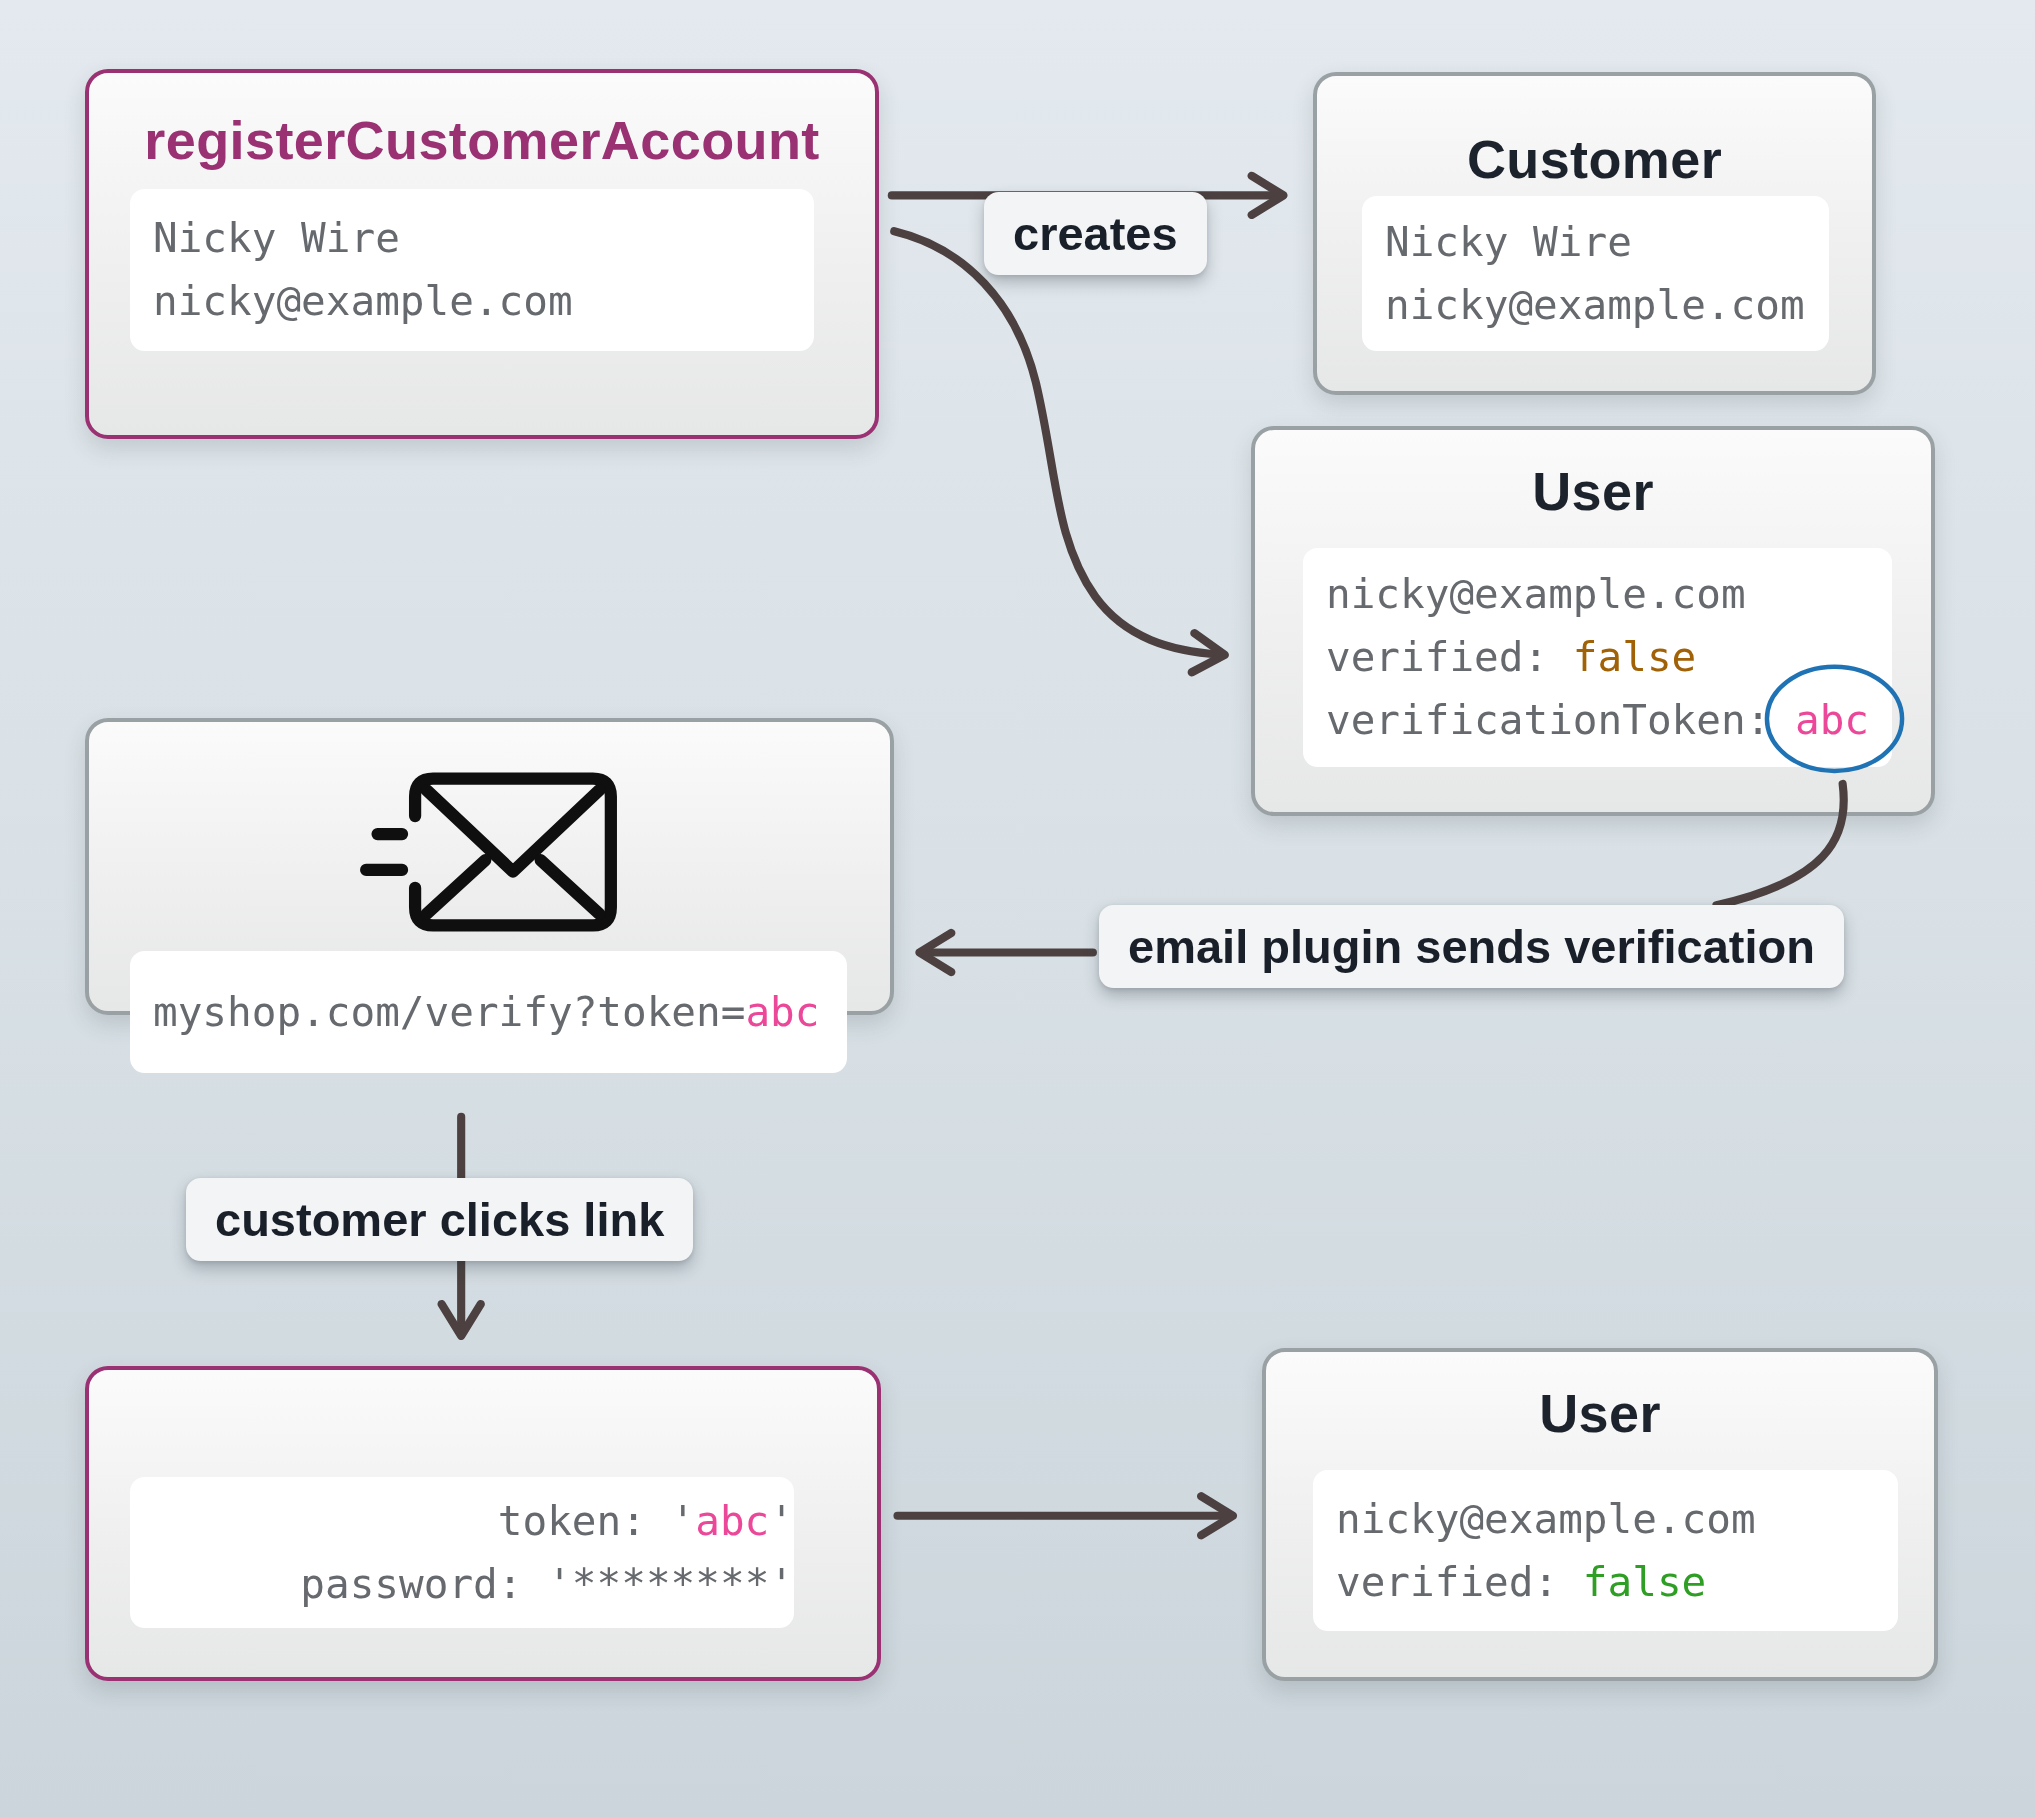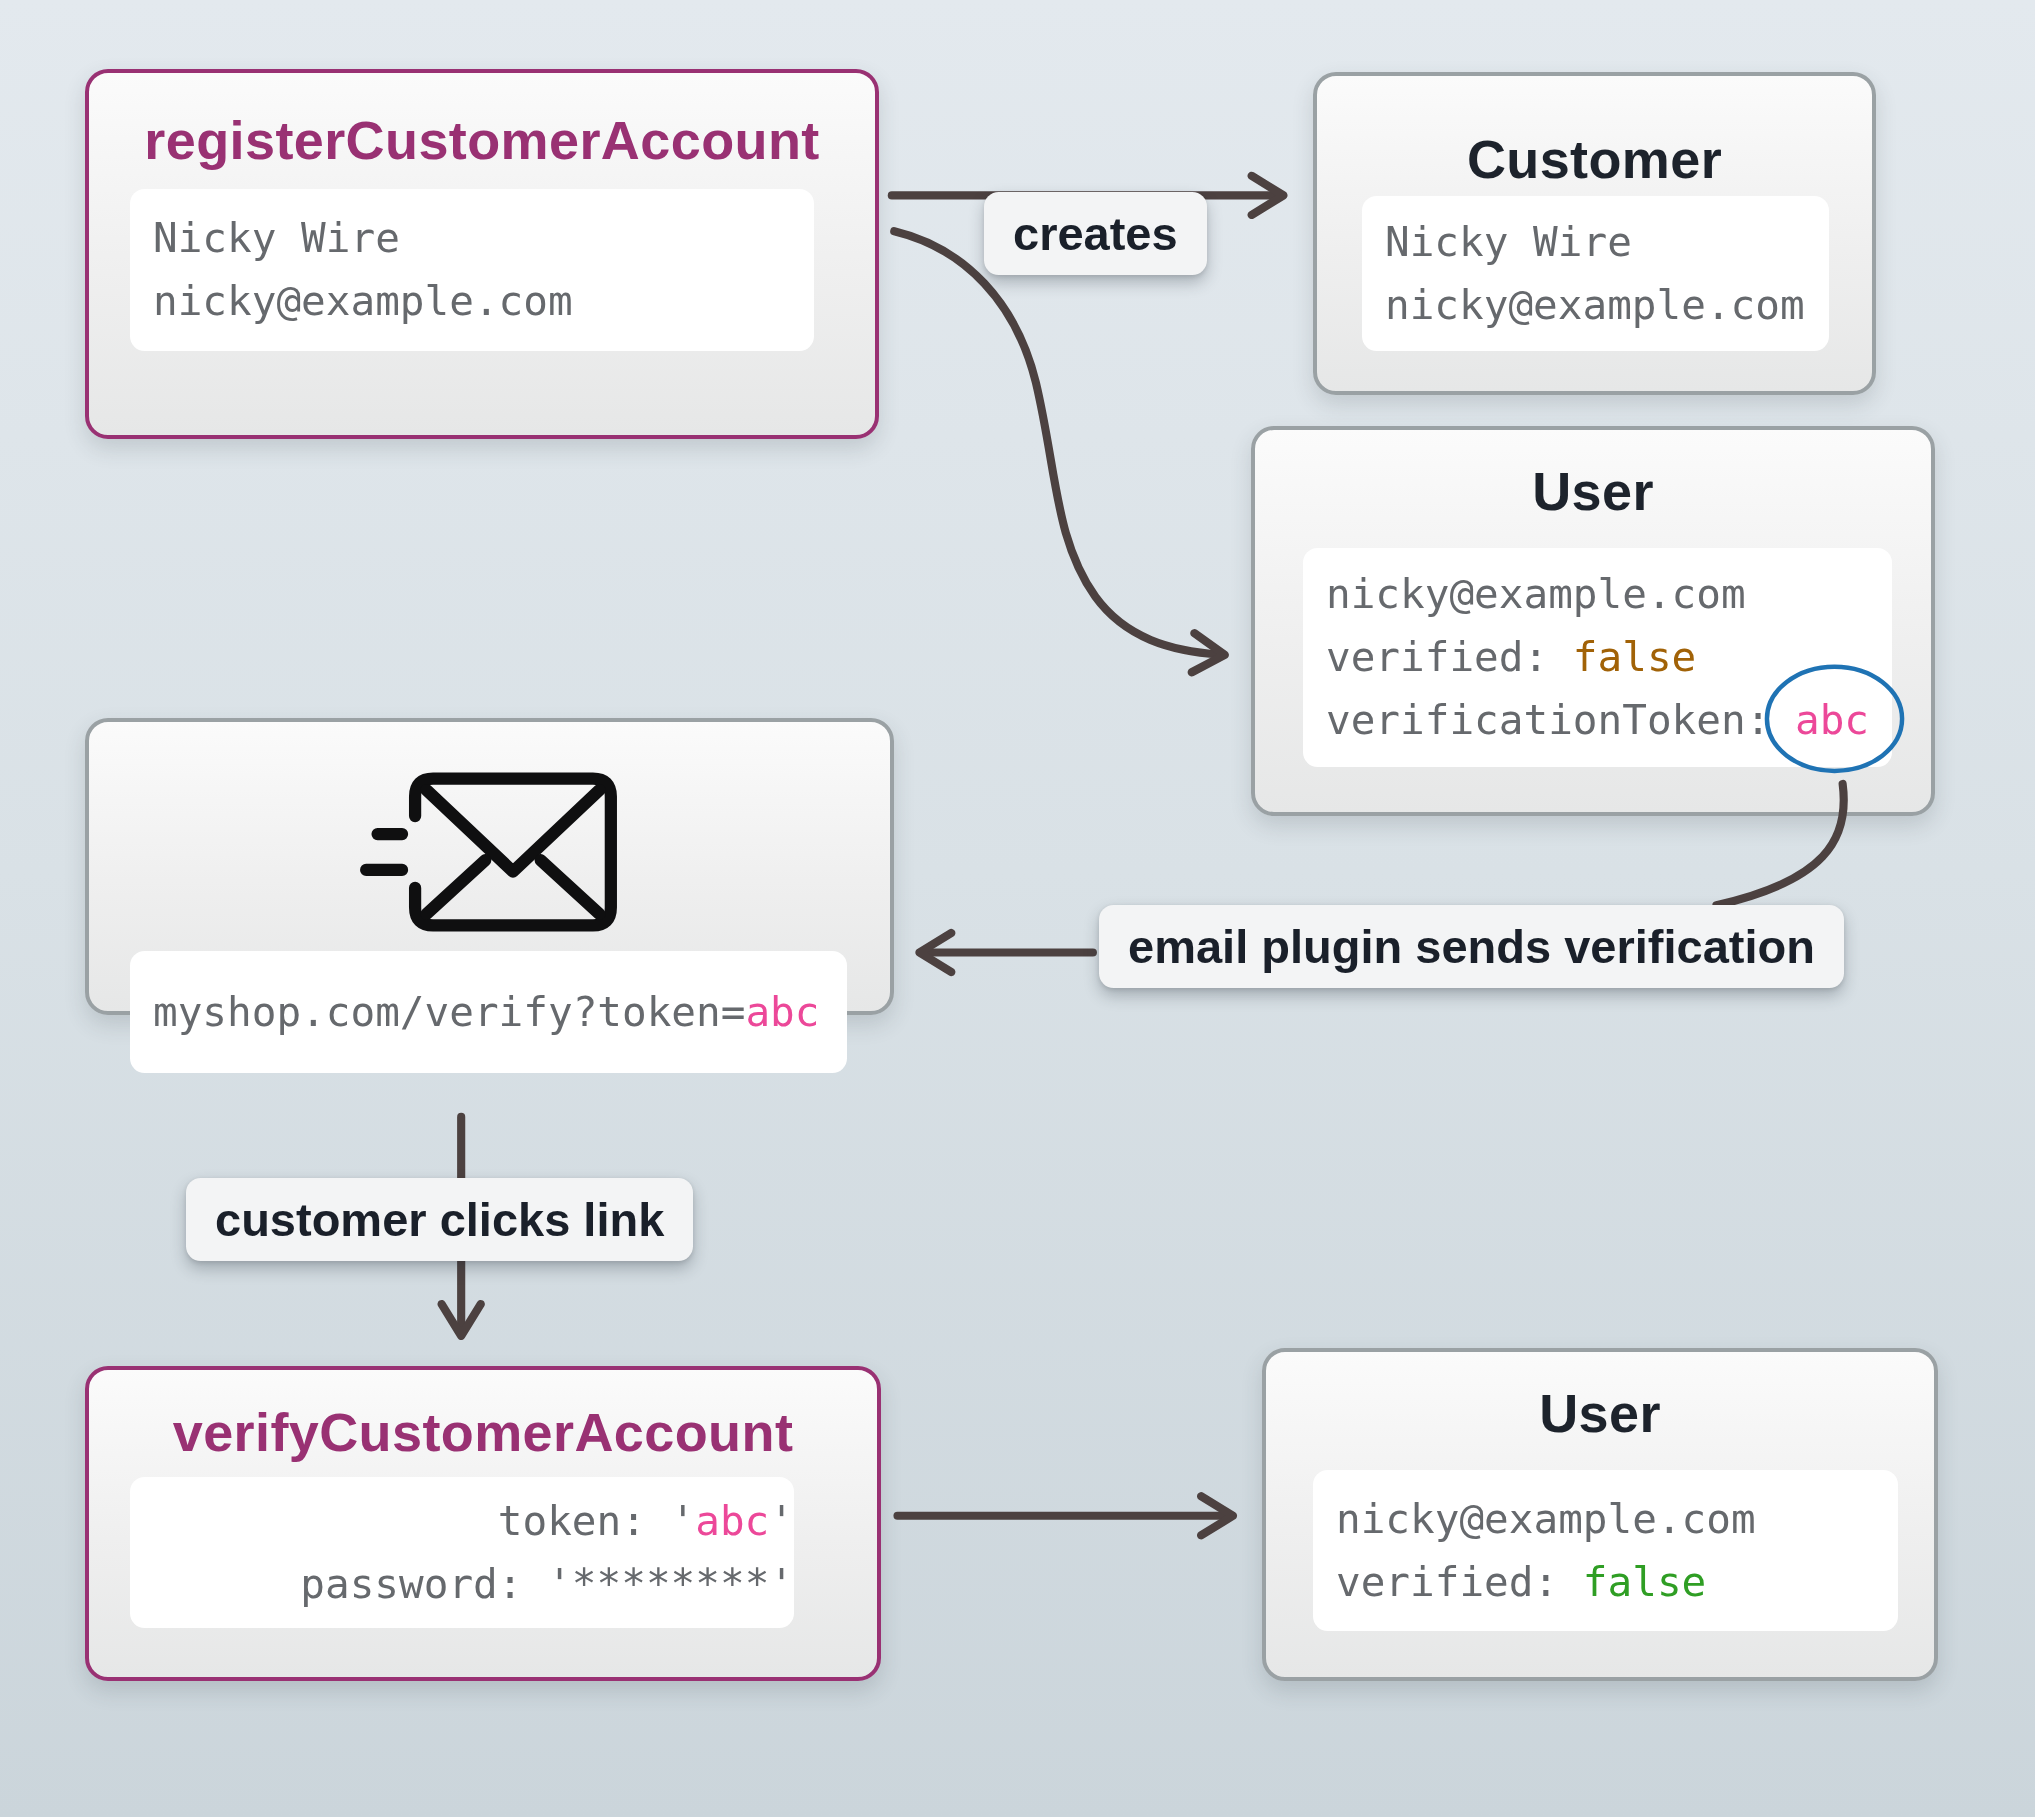--- a/index.html
+++ b/index.html
@@ -76,21 +76,20 @@
       <path d="M84 22 L190 122 L296 22"></path>
       <path d="M84 174 L156 108 M296 174 L224 108"></path>
       <path d="M24 76 H54 M10 120 H54"></path>
     </svg>
     <div class="panel" style="left:41px;top:229px;width:717px;height:122px;">
       <div><span>myshop.com/verify?token=</span><span class="val-blue">abc</span></div>
     </div>
   </div>
 
   <div class="node purple" style="left:85px;top:1366px;width:796px;height:315px;">
-    <div class="node-title" style="top:34px;">verifyCustomerAccount</div>
     <div class="panel" style="left:41px;top:107px;width:664px;height:151px;text-align:right;">
       <div><span class="lbl">token:</span><span>'</span><span class="val-blue">abc</span><span>'</span></div>
       <div><span class="lbl">password:</span><span>'********'</span></div>
     </div>
   </div>
 
   <div class="node gray" style="left:1262px;top:1348px;width:676px;height:333px;">
     <div class="node-title" style="top:33px;">User</div>
     <div class="panel" style="left:47px;top:118px;width:585px;height:161px;">
       <div>nicky@example.com</div>

